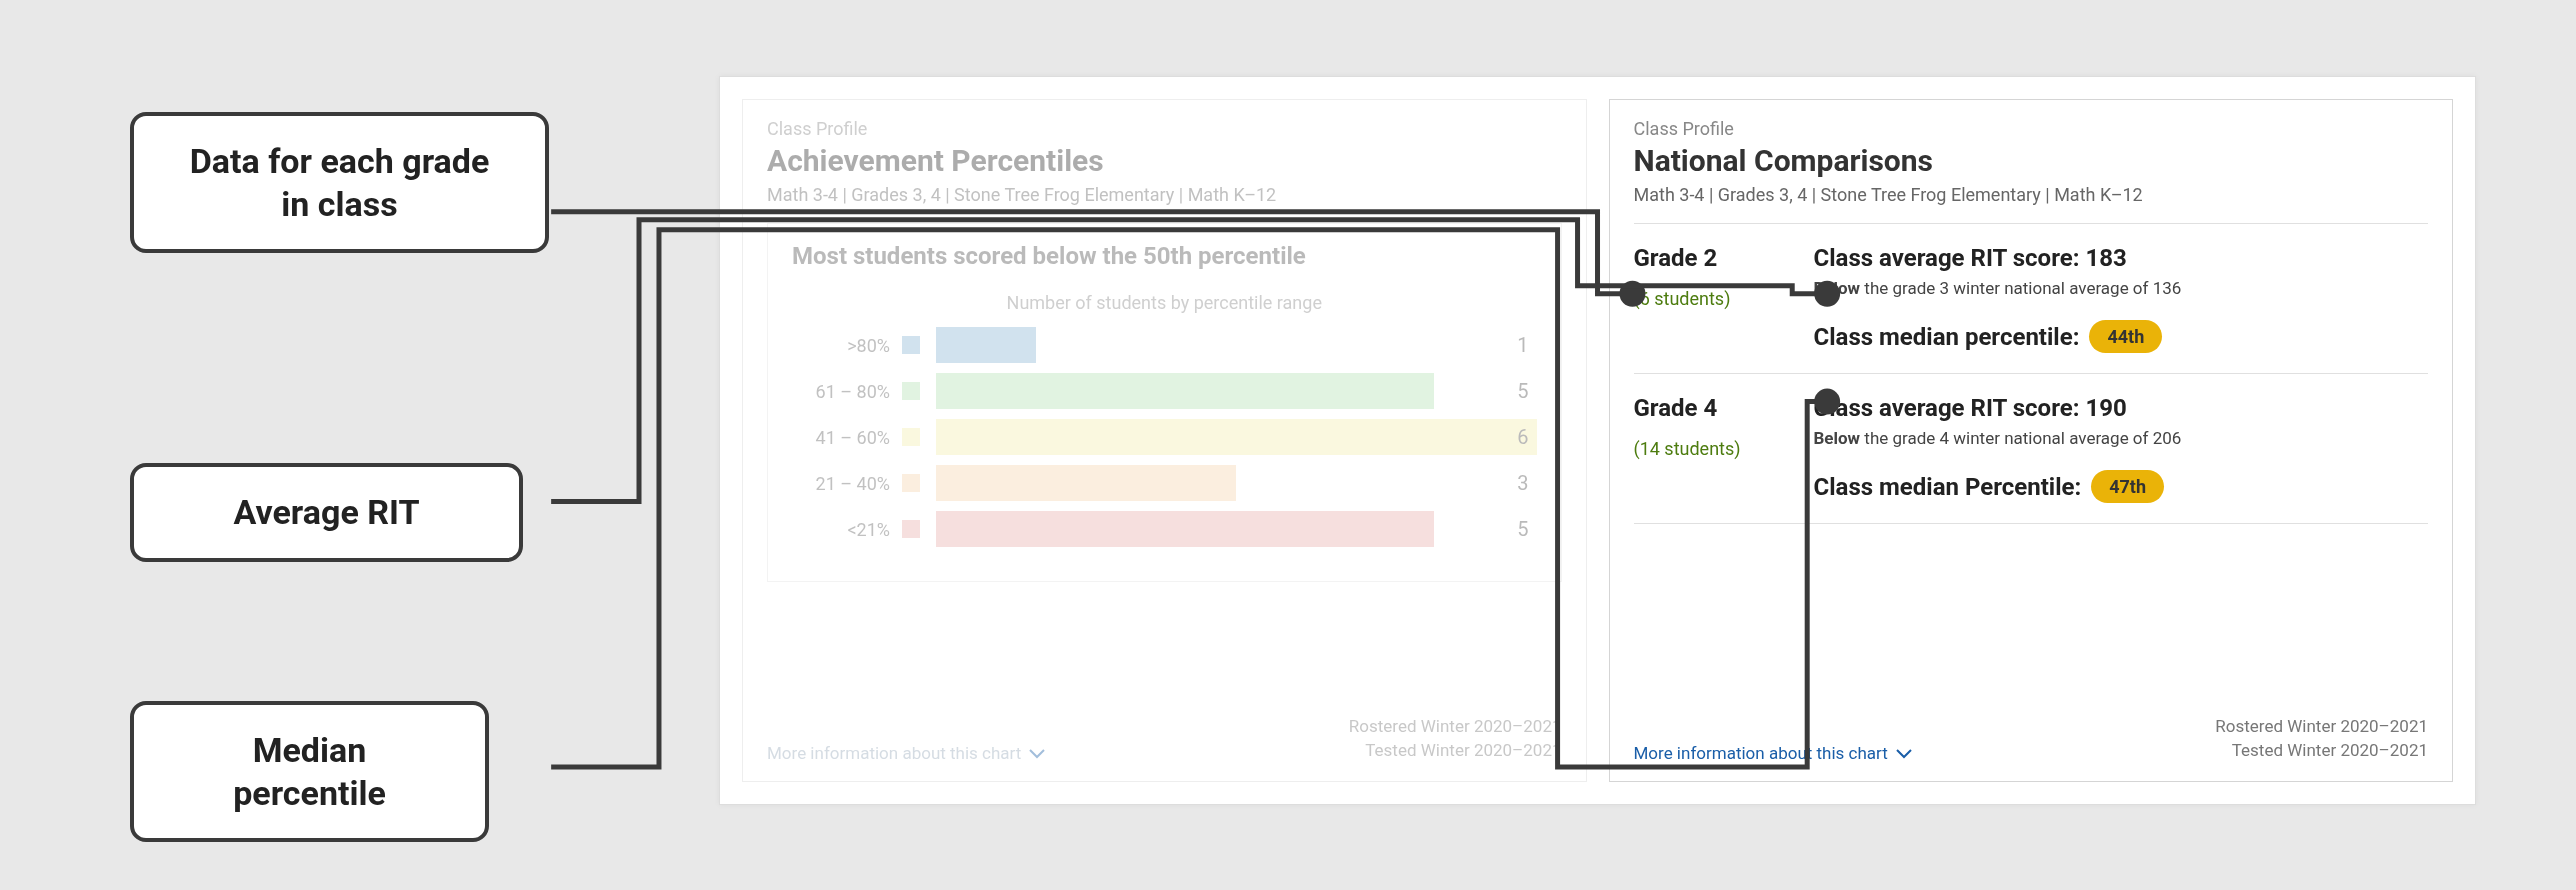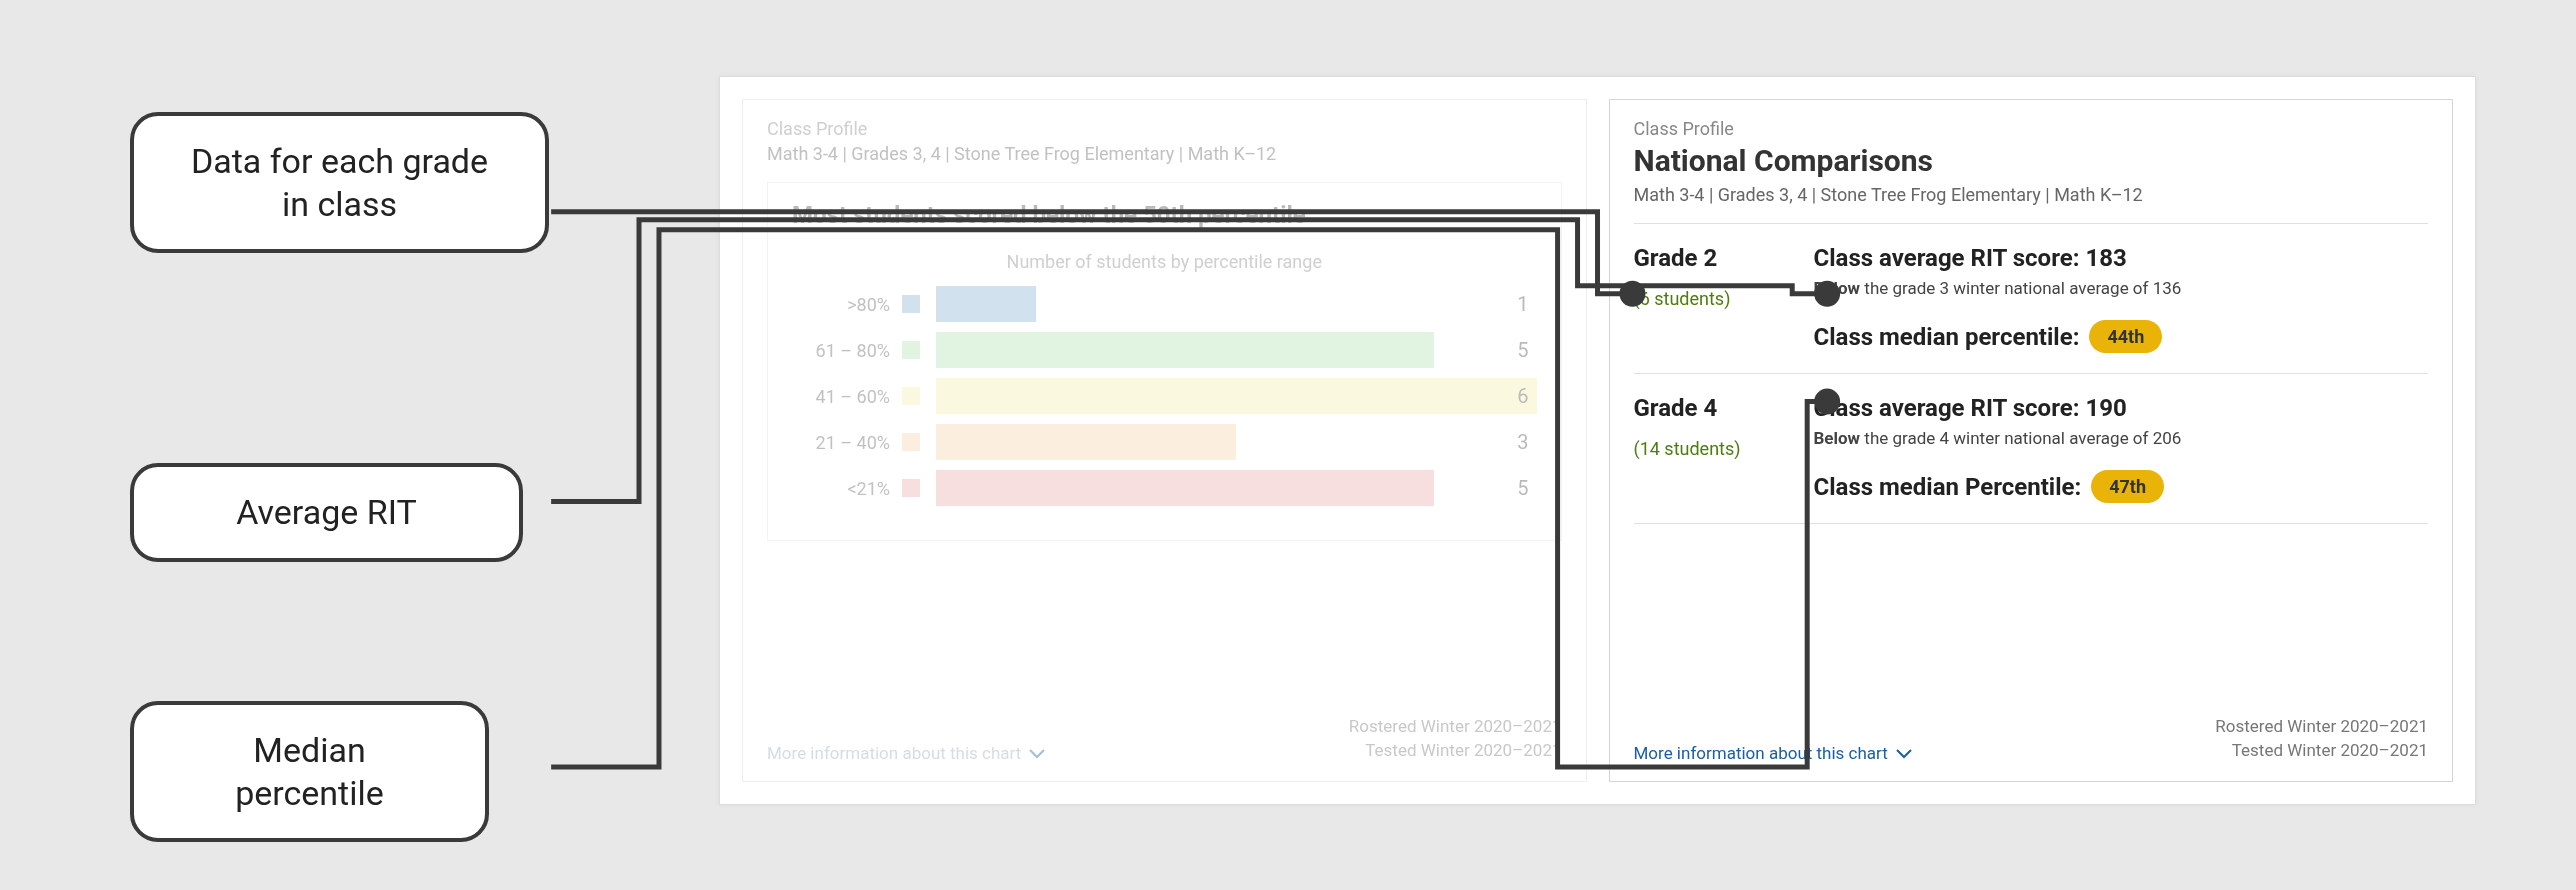--- a/index.html
+++ b/index.html
@@ -12,24 +12,24 @@
   }
   .workspace {
     position: absolute;
     top: 0; left: 0; right: 0; bottom: 0;
   }
   
   .callout {
     position: absolute;
     background: #fff;
     border: 4px solid #3a3a3a;
-    border-radius: 28px;
+    border-radius: 16px;
     padding: 24px 48px;
     font-size: 34px;
-    font-weight: 400;
+    font-weight: 700;
     color: #222;
     line-height: 1.25;
     text-align: center;
     min-width: 359px;
   }
   #callout-1 { left: 130px; top: 112px; width: 419px; }
   #callout-2 { left: 130px; top: 463px; width: 393px; }
   #callout-3 { left: 130px; top: 701px; width: 355px; }
 
   
@@ -133,20 +133,21 @@
 <div class="workspace">
 
   <div class="callout" id="callout-1">Data for each grade in class</div>
   <div class="callout" id="callout-2">Average RIT</div>
   <div class="callout" id="callout-3">Median percentile</div>
 
   <div class="report-area">
 
     <div class="card dimmed">
       <div class="card-eyebrow">Class Profile</div>
+      <div class="card-title">Achievement Percentiles</div>
       <div class="card-sub">Math 3-4 | Grades 3, 4 | Stone Tree Frog Elementary | Math K–12</div>
 
       <div class="chart-wrap">
         <div class="chart-head">Most students scored below the 50th percentile</div>
         <div class="chart-subhead">Number of students by percentile range</div>
 
         <div class="bar-row">
           <div class="bar-label">&gt;80%</div>
           <div class="bar-swatch sw-blue"></div>
           <div class="bar-track">

